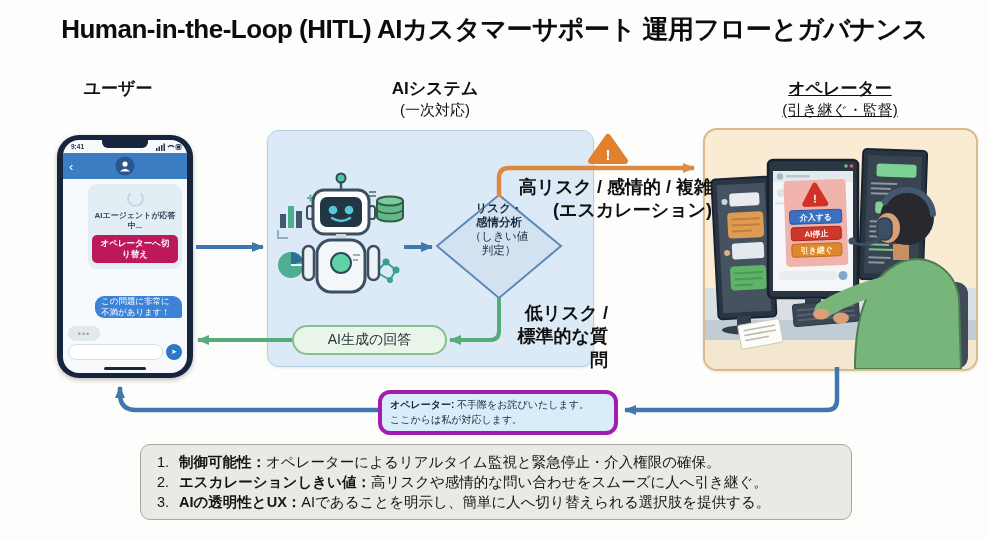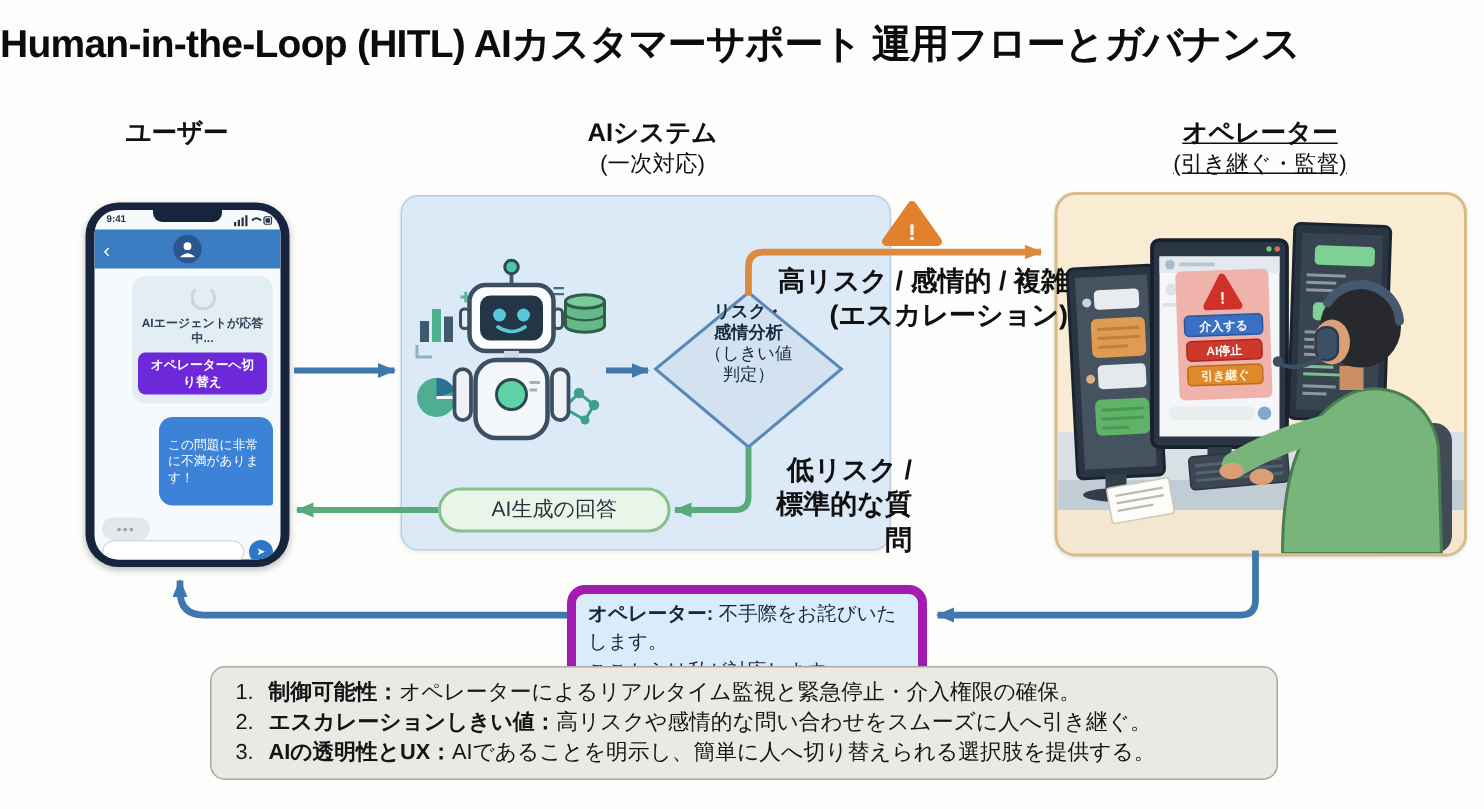--- a/index.html
+++ b/index.html
@@ -1,21 +1,21 @@
 <!DOCTYPE html>
 <html><head>
 <meta charset="utf-8">
 <style>
   html,body{margin:0;padding:0;background:#fdfdfb;}
   .stage{position:relative;width:989px;height:539px;overflow:hidden;
          font-family:"Liberation Sans","DejaVu Sans",sans-serif;background:#fdfdfb;}
   .abs{position:absolute;}
 
   
-  .title{top:12px;left:0;width:989px;text-align:left;font-size:26px;font-weight:800;
+  .title{top:12px;left:0;width:989px;text-align:center;font-size:26px;font-weight:800;
          color:#0c0c0c;letter-spacing:-0.5px;}
   .lane-header{text-align:center;color:#111;line-height:1.3;}
   .lane-header .l1{font-size:17px;font-weight:800;}
   .lane-header .l2{font-size:15px;}
 
   
   .ai-box{left:267px;top:130px;width:325px;height:235px;background:#dceaf7;
           border:1.5px solid #b6cfe3;border-radius:12px;box-shadow:0 1px 3px rgba(0,0,0,.08);}
   .pill{left:292px;top:325px;width:151px;height:26px;background:#e9f5e8;border:2px solid #85c08d;
         border-radius:16px;display:flex;align-items:center;justify-content:center;
@@ -44,37 +44,37 @@
   .p-header{height:26px;background:#3a7dc2;flex:none;position:relative;
             display:flex;align-items:center;}
   .chev{color:#fff;font-size:13px;margin-left:6px;line-height:1;}
   .avatar{position:absolute;left:50%;top:50%;transform:translate(-50%,-50%);width:19px;height:19px;
           border-radius:50%;background:#2b558c;display:flex;align-items:center;justify-content:center;}
   .chat{flex:1;padding:5px 5px 4px;display:flex;flex-direction:column;font-size:8.5px;}
   .ai-block{background:#e3edf4;border-radius:9px;padding:5px 4px 6px;text-align:center;margin-left:20px;}
   .spinner{width:13px;height:13px;border:2px solid #c8d6e0;border-top-color:transparent;
            border-radius:50%;margin:1px auto 4px;}
   .ai-status{font-size:8px;font-weight:700;color:#31445a;line-height:1.2;}
-  .switch-btn{margin:5px auto 0;background:#6d28d9;color:#fff;font-size:8.5px;font-weight:700;
+  .switch-btn{margin:5px auto 0;background:#be185d;color:#fff;font-size:8.5px;font-weight:700;
               padding:3px 5px;border-radius:5px;display:inline-block;line-height:1.3;}
-  .user-bubble{margin-top:9px;margin-left:auto;background:#3c83d8;color:#fff;width:76px;
-               padding:13px 6px;border-radius:9px 9px 2px 9px;line-height:1.3;box-sizing:border-box;
+  .user-bubble{margin-top:27px;margin-left:auto;background:#3c83d8;color:#fff;width:87px;
+               padding:0 6px;border-radius:9px 9px 2px 9px;line-height:1.3;box-sizing:border-box;
                font-size:8.5px;}
   .typing{margin-top:8px;background:#e3e8ec;width:32px;height:15px;border-radius:8px;color:#98a3ab;
           display:flex;align-items:center;justify-content:center;font-size:9px;letter-spacing:1px;}
   .input-row{margin-top:auto;display:flex;align-items:center;gap:3px;}
   .p-input{flex:1;height:14px;background:#fff;border:1px solid #d7dde3;border-radius:8px;}
   .send-btn{width:16px;height:16px;border-radius:50%;background:#2e77c6;color:#fff;
             display:flex;align-items:center;justify-content:center;font-size:7px;}
   .homebar-row{height:9px;display:flex;align-items:center;justify-content:center;flex:none;}
   .homebar{width:42px;height:3.5px;border-radius:2px;background:#1c2738;}
 
   
   .reply{left:378px;top:390px;width:240px;box-sizing:border-box;background:#d9ecf9;
-         border:6px solid #a21caf;border-radius:12px;padding:4px 8px;font-size:13px;
+         border:4px solid #a21caf;border-radius:12px;padding:4px 8px;font-size:10px;
          line-height:1.45;color:#16283a;}
   .reply .b{font-weight:800;}
 
   
   .gov{left:140px;top:444px;width:712px;box-sizing:border-box;background:#eae9e5;
        border:1.5px solid #a9a8a2;border-radius:10px;padding:7px 16px;color:#151515;}
   .gov-line{display:flex;font-size:14.5px;line-height:20px;}
   .gov-num{width:22px;flex:none;}
   .gov .b{font-weight:800;}
 

